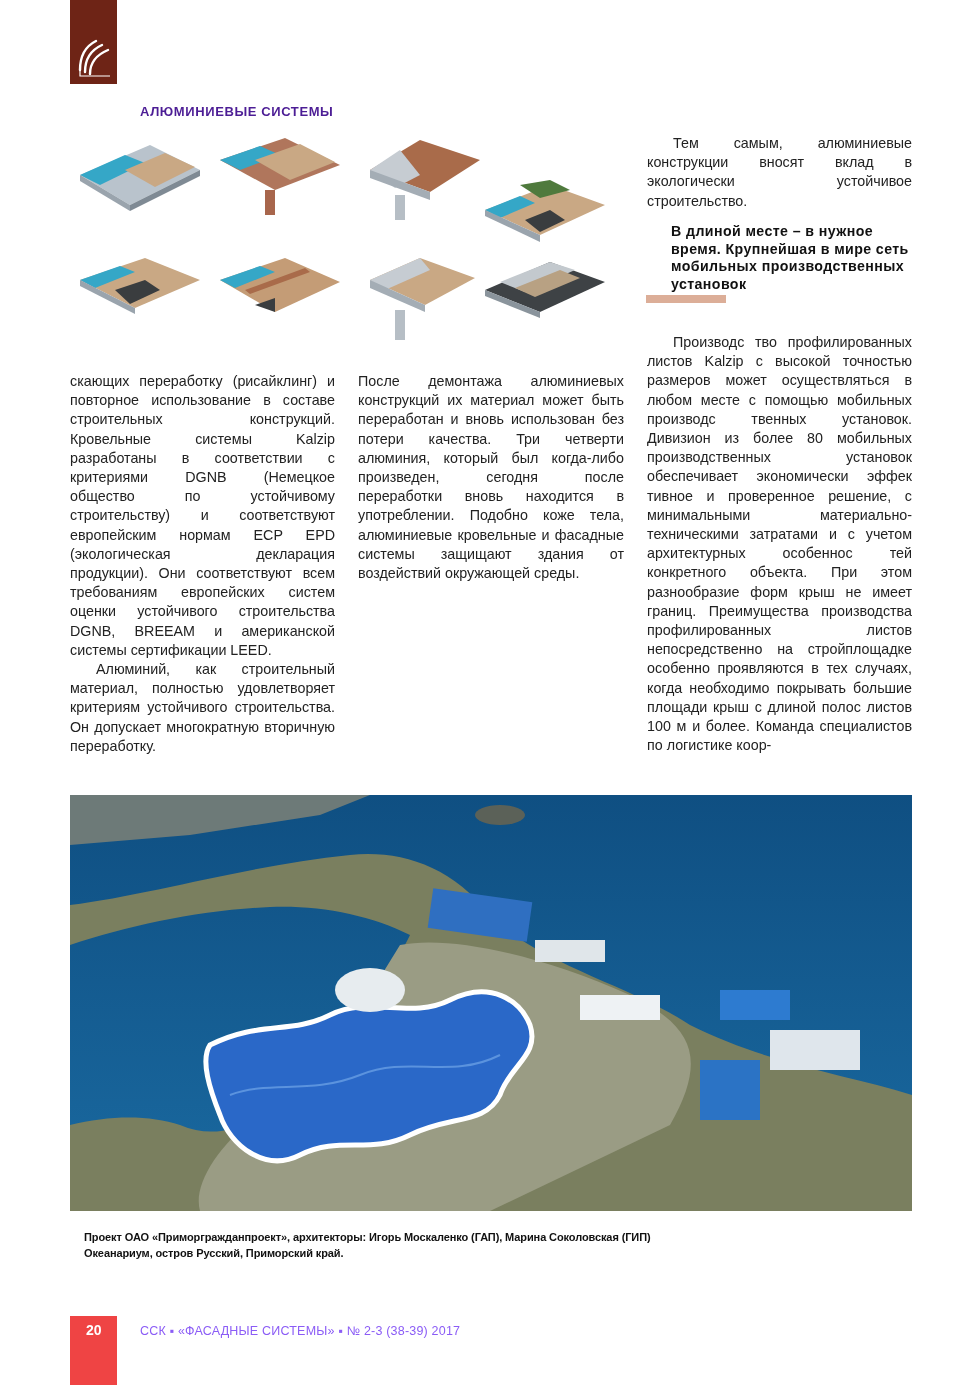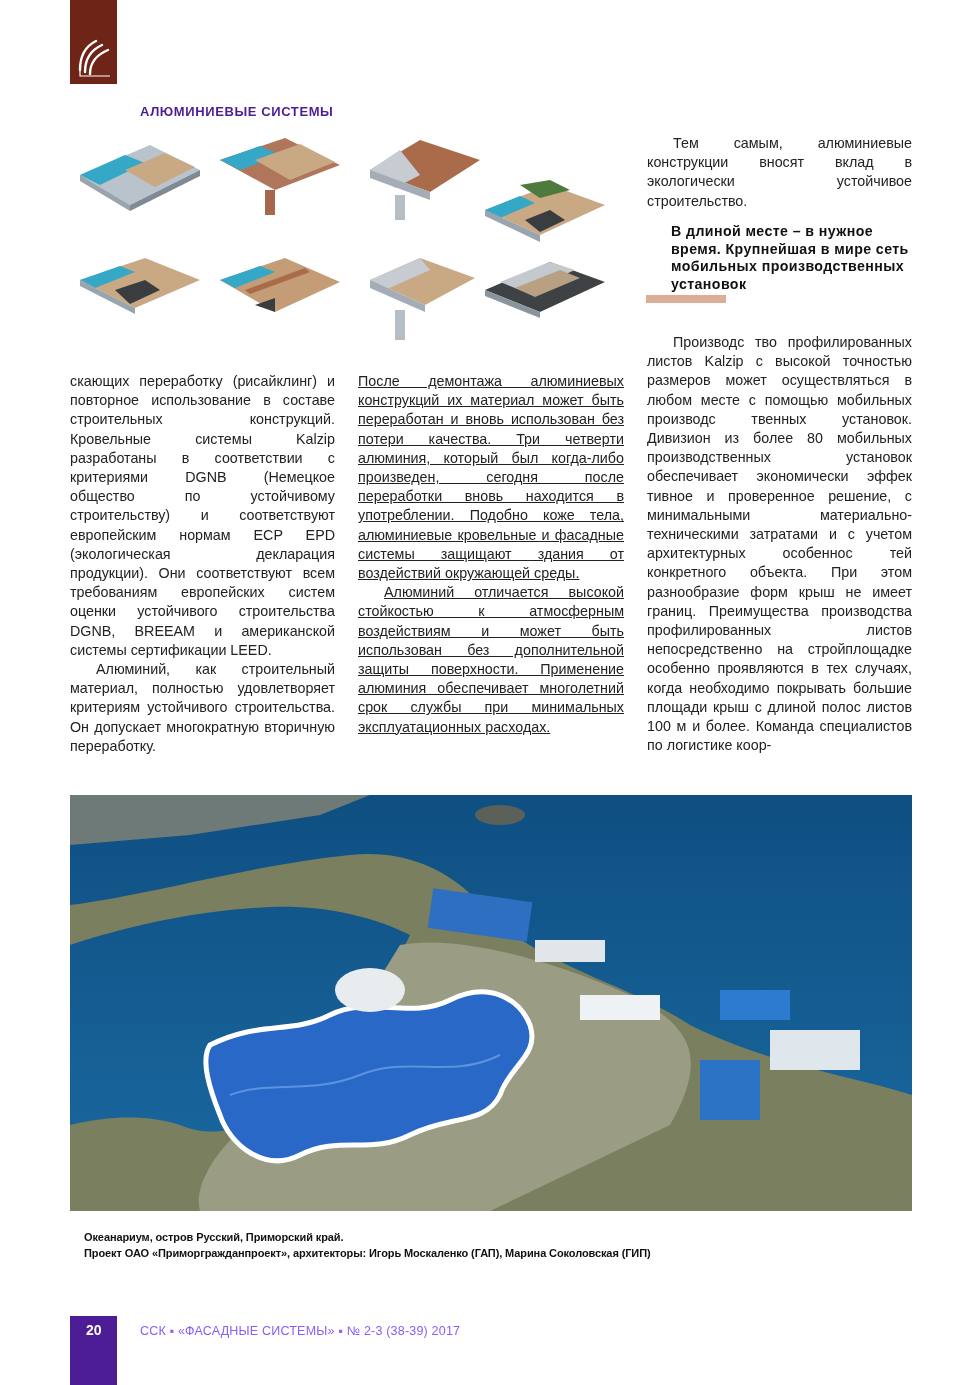--- a/index.html
+++ b/index.html
@@ -11,34 +11,34 @@
   .section-title { position:absolute; left:140px; top:70px; font-weight:bold; font-size:13px;
                    letter-spacing:0.6px; color:#4c1d95;margin-top:34px; }
 
   .diagram-grid { position:absolute; left:70px; top:125px; width:565px; height:230px; }
   .diagram-tile { position:absolute; width:132px; height:92px; }
 
   .col { position:absolute; font-size:14.3px; line-height:19.2px; text-align:justify; color:#222; }
   .col p { margin:0; }
   .col p.indent { text-indent:26px; }
   .col1 { left:70px; top:372px; width:265px; }
-  .col2 { left:358px; top:372px; width:266px;text-decoration:underline; }
+  .col2 { left:358px; top:372px; width:266px; }
   .col3-top { left:647px; top:134px; width:265px; }
   .col3 { left:647px; top:333px; width:265px; }
 
   .subhead { position:absolute; left:671px; top:223px; width:240px; font-weight:bold;
              font-size:14.2px; line-height:17.5px; letter-spacing:0.4px; color:#111; }
   .subhead-accent { position:absolute; left:646px; top:295px; width:80px; height:8px; background:#dcae98; }
 
   .photo { position:absolute; left:70px; top:795px; width:842px; height:416px; overflow:hidden; background:#1b6ea0; }
 
   .caption { position:absolute; left:84px; top:1229px; font-weight:bold; font-size:11px; line-height:16px;
              color:#111; font-family:"Liberation Sans", sans-serif; letter-spacing:-0.1px; }
 
-  .page-num-bar { position:absolute; left:70px; top:1316px; width:47px; height:69px; background:#4c1d95; }
+  .page-num-bar { position:absolute; left:70px; top:1316px; width:47px; height:69px; background:#ef4444; }
   .page-num { position:absolute; left:16px; top:6px; color:#fff; font-weight:bold; font-size:14px; }
   .footer-text { position:absolute; left:140px; top:1324px; font-size:12.5px; color:#8b5cf6; letter-spacing:0.2px; }
 </style>
 </head>
 <body>
 
 <div class="top-bar">
   <svg class="logo" viewBox="0 0 36 42">
     <g fill="none" stroke="#fff" stroke-width="2.4" stroke-linecap="round">
       <path d="M4 34 C4 20 10 10 20 5"></path>
@@ -103,21 +103,20 @@
   </svg>
 </div>
 
 <div class="col col1">
   <p>скающих переработку (рисайклинг) и повторное использование в составе строительных конструкций. Кровельные системы Kalzip разработаны в соответствии с критериями DGNB (Немецкое общество по устойчивому строительству) и соответствуют европейским нормам ECP EPD (экологическая декларация продукции). Они соответствуют всем требованиям европейских систем оценки устойчивого строительства DGNB, BREEAM и американской системы сертификации LEED.</p>
   <p class="indent">Алюминий, как строительный материал, полностью удовлетворяет критериям устойчивого строительства. Он допускает многократную вторичную переработку.</p>
 </div>
 
 <div class="col col2">
   <p>После демонтажа алюминиевых конструкций их материал может быть переработан и вновь использован без потери качества. Три четверти алюминия, который был когда-либо произведен, сегодня после переработки вновь находится в употреблении. Подобно коже тела, алюминиевые кровельные и фасадные системы защищают здания от воздействий окружающей среды.</p>
-  <p class="indent">Алюминий отличается высокой стойкостью к атмосферным воздействиям и может быть использован без дополнительной защиты поверхности. Применение алюминия обеспечивает многолетний срок службы при минимальных эксплуатационных расходах.</p>
 </div>
 
 <div class="col col3-top">
   <p class="indent">Тем самым, алюминиевые конструкции вносят вклад в экологически устойчивое строительство.</p>
 </div>
 <div class="subhead-accent"></div>
 <div class="subhead">В длиной месте – в нужное время. Крупнейшая в мире сеть мобильных производственных установок</div>
 <div class="col col3">
   <p class="indent">Производс тво профилированных листов Kalzip с высокой точностью размеров может осуществляться в любом месте с помощью мобильных производс твенных установок. Дивизион из более 80 мобильных производственных установок обеспечивает экономически эффек тивное и проверенное решение, с минимальными материально-техническими затратами и с учетом архитектурных особеннос тей конкретного объекта. При этом разнообразие форм крыш не имеет границ. Преимущества производства профилированных листов непосредственно на стройплощадке особенно проявляются в тех случаях, когда необходимо покрывать большие площади крыш с длиной полос листов 100 м и более. Команда специалистов по логистике коор-</p>
 </div>
@@ -141,20 +140,20 @@
     <rect x="700" y="235" width="90" height="40" fill="#dfe6ec"></rect>
     <rect x="630" y="265" width="60" height="60" fill="#2b73c5"></rect>
     <rect x="510" y="200" width="80" height="25" fill="#eef2f4"></rect>
     <path d="M140 250 C190 225 220 240 260 220 C300 200 340 225 380 205 C420 185 450 205 460 230 C470 260 440 270 430 300 C415 330 380 320 340 340 C300 360 270 340 230 360 C195 378 160 350 150 320 C140 295 130 265 140 250 Z" fill="#2a68c8" stroke="#ffffff" stroke-width="5"></path>
     <path d="M160 300 C200 285 240 300 290 280 C340 260 380 285 430 260" fill="none" stroke="#5b93de" stroke-width="2"></path>
     <ellipse cx="300" cy="195" rx="35" ry="22" fill="#e7ecef"></ellipse>
   </svg>
 </div>
 
 <div class="caption">
+  <div>Проект ОАО «Приморгражданпроект», архитекторы: Игорь Москаленко (ГАП), Марина Соколовская (ГИП)</div>
   <div>Океанариум, остров Русский, Приморский край.</div>
-  <div>Проект ОАО «Приморгражданпроект», архитекторы: Игорь Москаленко (ГАП), Марина Соколовская (ГИП)</div>
 </div>
 
 <div class="page-num-bar">
   <span class="page-num">20</span>
 </div>
 <div class="footer-text">ССК ▪ «ФАСАДНЫЕ СИСТЕМЫ» ▪ № 2-3 (38-39) 2017</div>
 
 </body></html>

